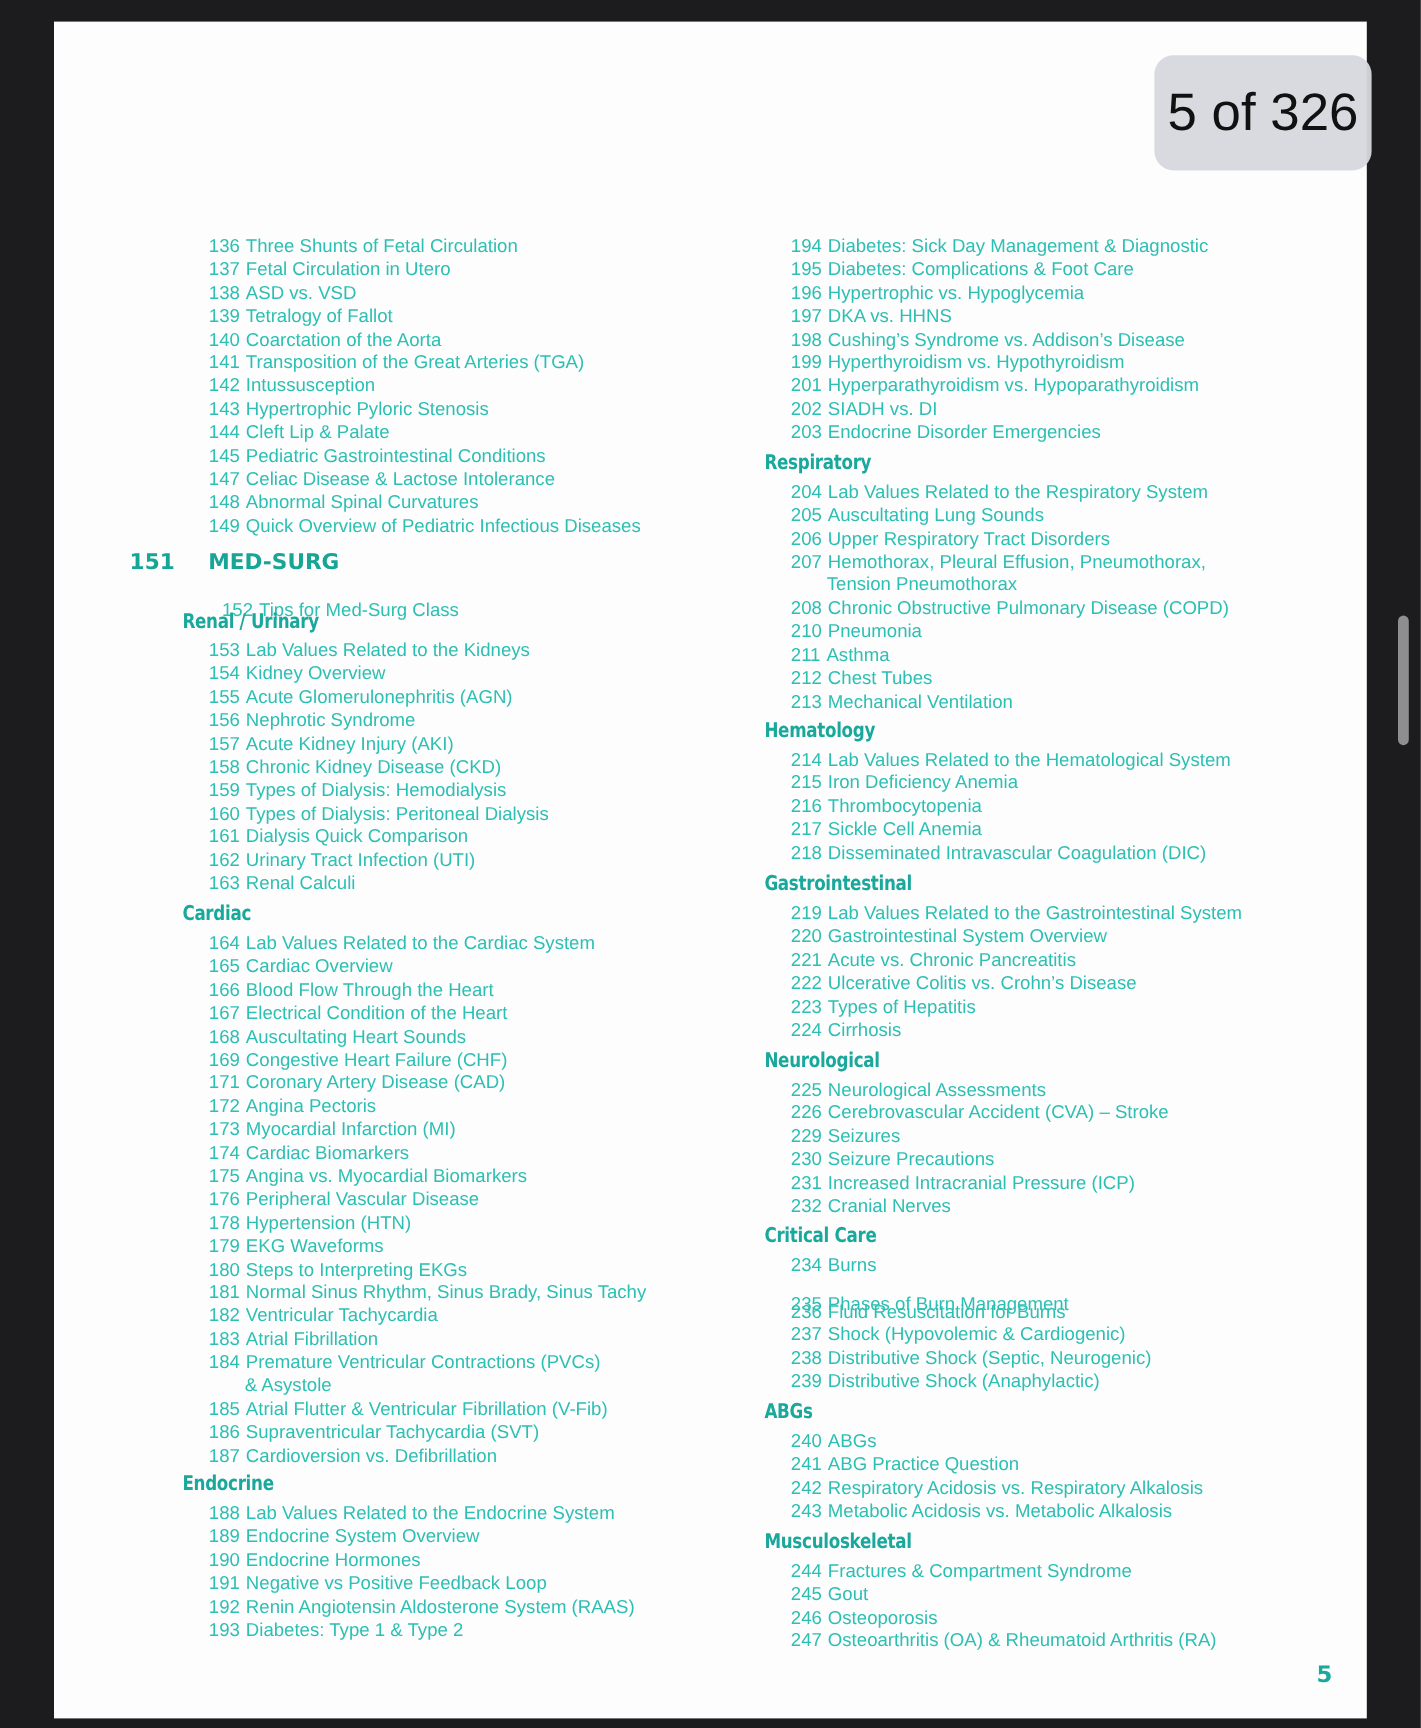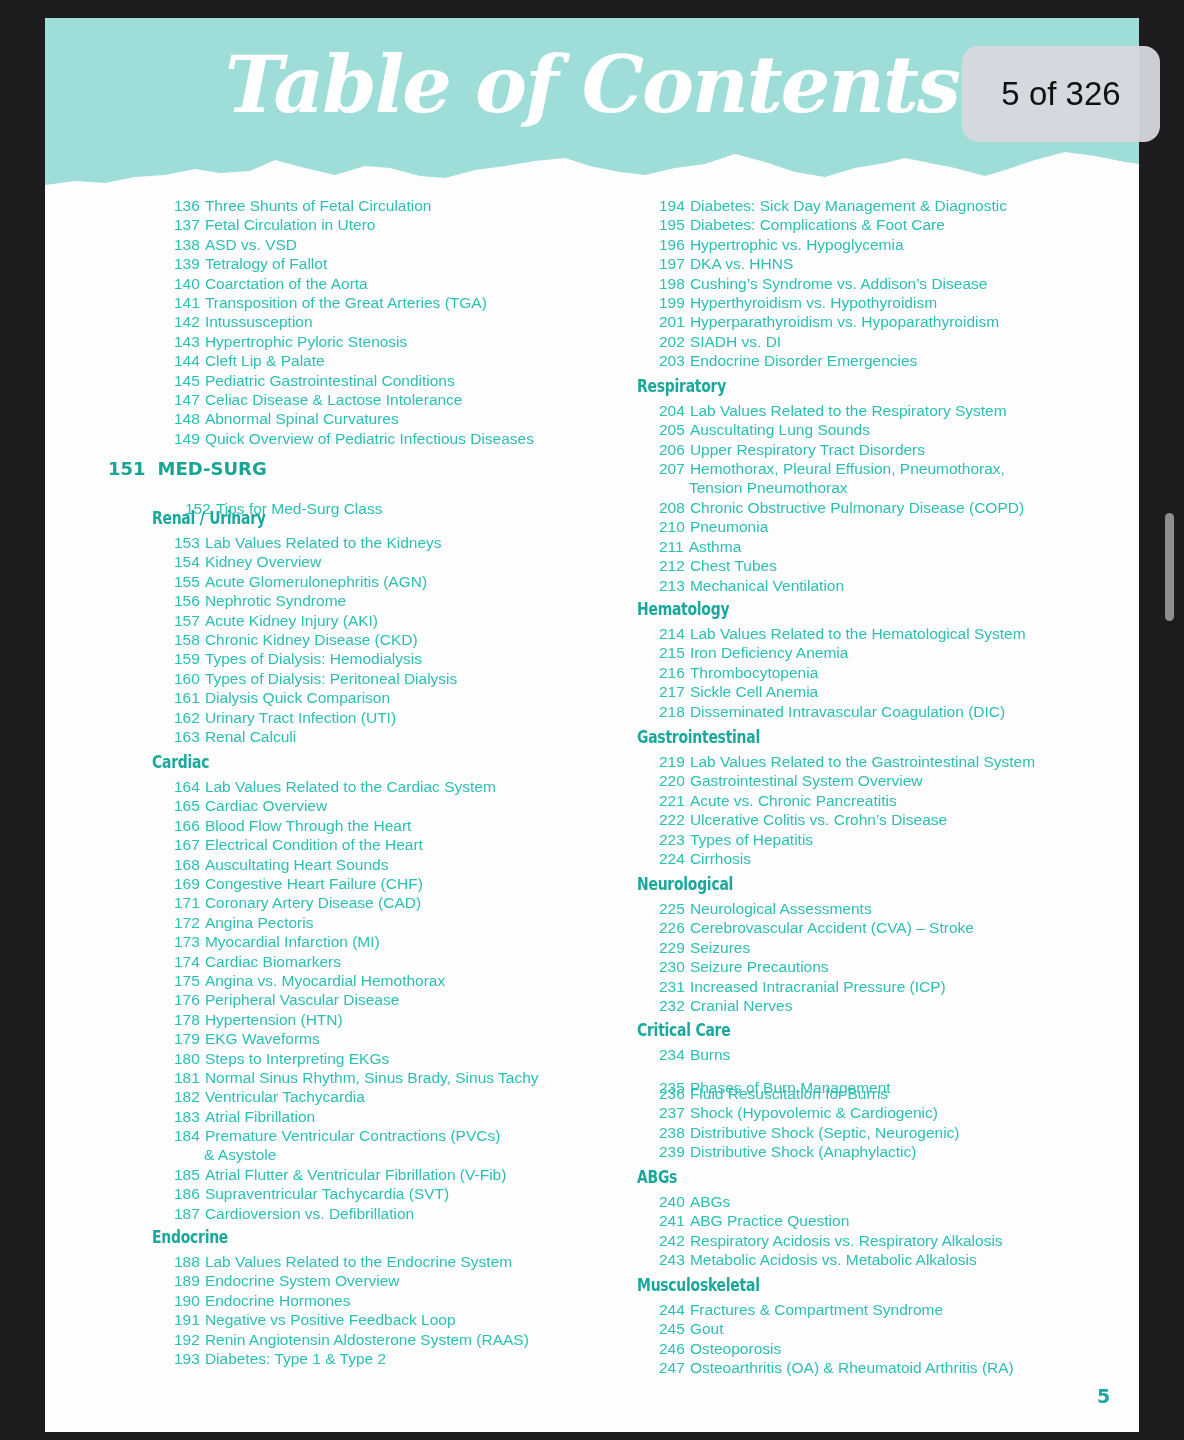--- a/index.html
+++ b/index.html
@@ -14,60 +14,54 @@
   .header {
     position: absolute; left: 0; top: 0; width: 1094px; height: 175px; background: #9fded8;
   }
   .torn { position: absolute; left: 0; top: 130px; width: 1094px; height: 50px; }
   .title {
     position: absolute; left: 0; top: 28px; width: 1094px; text-align: center;
     font-family: "DejaVu Serif", serif; font-style: italic; font-weight: bold;
     font-size: 78px; color: #ffffff; letter-spacing: -2px; line-height: 1;
   }
   .counter {
-    position: absolute; left: 962px; top: 46px; width: 198px; height: 96px;
+    position: absolute; left: 962px; top: 46px; width: 181px; height: 96px;
     background: rgba(214,216,222,0.95); border-radius: 16px;
     display: flex; align-items: center; justify-content: center;
-    font-family: "Liberation Sans", sans-serif; font-size: 33px; color: #111;
+    font-family: "Liberation Sans", sans-serif; font-size: 44px; color: #111;
   }
   .entry {
     position: absolute; color: #2cbfb3; font-size: 15.5px; line-height: 19px;
     font-family: "Liberation Sans", sans-serif; white-space: nowrap;
   }
   .entry .num { margin-right: 5px; }
   .cont { position: absolute; color: #2cbfb3; font-size: 15.5px; white-space: nowrap; }
   .section {
     position: absolute; color: #1ba89c; font-family: "DejaVu Sans", sans-serif;
     font-weight: bold; font-size: 17px; letter-spacing: -0.3px; transform: scaleX(0.82);
     transform-origin: left center; white-space: nowrap;
   }
   .major {
     position: absolute; color: #17a596; font-family: "DejaVu Sans", sans-serif;
     font-weight: bold; font-size: 18px; white-space: nowrap;
   }
-  .major .num { margin-right: 12px; }
+  .major .num { margin-right: 28px; }
   .pagenum {
     position: absolute; left: 1097px; top: 1385px; color: #1ba89c;
     font-family: "DejaVu Sans", sans-serif; font-weight: bold; font-size: 19px;
   }
   .scrollbar {
     position: absolute; left: 1165px; top: 513px; width: 9px; height: 108px;
     background: #8e8e90; border-radius: 5px;
   }
 </style>
 </head>
 <body>
 
 <div class="page">
-  <div class="header">
-    <svg class="torn" viewBox="0 0 1094 50" preserveAspectRatio="none">
-      <path d="M0,37 L30,33 L60,35 L90,29 L120,27 L150,21 L175,25 L205,23 L230,12 L260,20 L290,27 L320,18 L345,20 L375,28 L400,30 L430,22 L460,18 L490,13 L520,10 L545,18 L575,24 L600,27 L630,20 L660,16 L690,6 L720,14 L750,24 L780,29 L810,20 L840,15 L860,10 L880,14 L910,20 L940,28 L960,22 L990,12 L1020,4 L1050,8 L1080,14 L1094,16 L1094,50 L0,50 Z" fill="#fdfdfd"></path>
-    </svg>
-    <div class="title">Table of Contents</div>
-  </div>
 
   <div id="content">
       <div class="entry" style="left: 129px; top: 178px;"><span class="num">136</span><span class="txt">Three Shunts of Fetal Circulation</span></div>
       <div class="entry" style="left: 129px; top: 197.4px;"><span class="num">137</span><span class="txt">Fetal Circulation in Utero</span></div>
       <div class="entry" style="left: 129px; top: 216.8px;"><span class="num">138</span><span class="txt">ASD vs. VSD</span></div>
       <div class="entry" style="left: 129px; top: 236.2px;"><span class="num">139</span><span class="txt">Tetralogy of Fallot</span></div>
       <div class="entry" style="left: 129px; top: 255.6px;"><span class="num">140</span><span class="txt">Coarctation of the Aorta</span></div>
       <div class="entry" style="left: 129px; top: 275px;"><span class="num">141</span><span class="txt">Transposition of the Great Arteries (TGA)</span></div>
       <div class="entry" style="left: 129px; top: 294.4px;"><span class="num">142</span><span class="txt">Intussusception</span></div>
       <div class="entry" style="left: 129px; top: 313.8px;"><span class="num">143</span><span class="txt">Hypertrophic Pyloric Stenosis</span></div>
@@ -94,21 +88,21 @@
       <div class="entry" style="left: 129px; top: 759px;"><span class="num">164</span><span class="txt">Lab Values Related to the Cardiac System</span></div>
       <div class="entry" style="left: 129px; top: 778.4px;"><span class="num">165</span><span class="txt">Cardiac Overview</span></div>
       <div class="entry" style="left: 129px; top: 797.8px;"><span class="num">166</span><span class="txt">Blood Flow Through the Heart</span></div>
       <div class="entry" style="left: 129px; top: 817.2px;"><span class="num">167</span><span class="txt">Electrical Condition of the Heart</span></div>
       <div class="entry" style="left: 129px; top: 836.6px;"><span class="num">168</span><span class="txt">Auscultating Heart Sounds</span></div>
       <div class="entry" style="left: 129px; top: 856px;"><span class="num">169</span><span class="txt">Congestive Heart Failure (CHF)</span></div>
       <div class="entry" style="left: 129px; top: 875.4px;"><span class="num">171</span><span class="txt">Coronary Artery Disease (CAD)</span></div>
       <div class="entry" style="left: 129px; top: 894.8px;"><span class="num">172</span><span class="txt">Angina Pectoris</span></div>
       <div class="entry" style="left: 129px; top: 914.2px;"><span class="num">173</span><span class="txt">Myocardial Infarction (MI)</span></div>
       <div class="entry" style="left: 129px; top: 933.6px;"><span class="num">174</span><span class="txt">Cardiac Biomarkers</span></div>
-      <div class="entry" style="left: 129px; top: 953px;"><span class="num">175</span><span class="txt">Angina vs. Myocardial Hemothorax</span></div>
+      <div class="entry" style="left: 129px; top: 953px;"><span class="num">175</span><span class="txt">Angina vs. Myocardial Biomarkers</span></div>
       <div class="entry" style="left: 129px; top: 972.4px;"><span class="num">176</span><span class="txt">Peripheral Vascular Disease</span></div>
       <div class="entry" style="left: 129px; top: 991.8px;"><span class="num">178</span><span class="txt">Hypertension (HTN)</span></div>
       <div class="entry" style="left: 129px; top: 1011.2px;"><span class="num">179</span><span class="txt">EKG Waveforms</span></div>
       <div class="entry" style="left: 129px; top: 1030.6px;"><span class="num">180</span><span class="txt">Steps to Interpreting EKGs</span></div>
       <div class="entry" style="left: 129px; top: 1050px;"><span class="num">181</span><span class="txt">Normal Sinus Rhythm, Sinus Brady, Sinus Tachy</span></div>
       <div class="entry" style="left: 129px; top: 1069.4px;"><span class="num">182</span><span class="txt">Ventricular Tachycardia</span></div>
       <div class="entry" style="left: 129px; top: 1088.8px;"><span class="num">183</span><span class="txt">Atrial Fibrillation</span></div>
       <div class="entry" style="left: 129px; top: 1108.2px;"><span class="num">184</span><span class="txt">Premature Ventricular Contractions (PVCs)</span></div>
       <div class="cont" style="left: 159px; top: 1127.6px;">&amp; Asystole</div>
       <div class="entry" style="left: 129px; top: 1147px;"><span class="num">185</span><span class="txt">Atrial Flutter &amp; Ventricular Fibrillation (V-Fib)</span></div>

